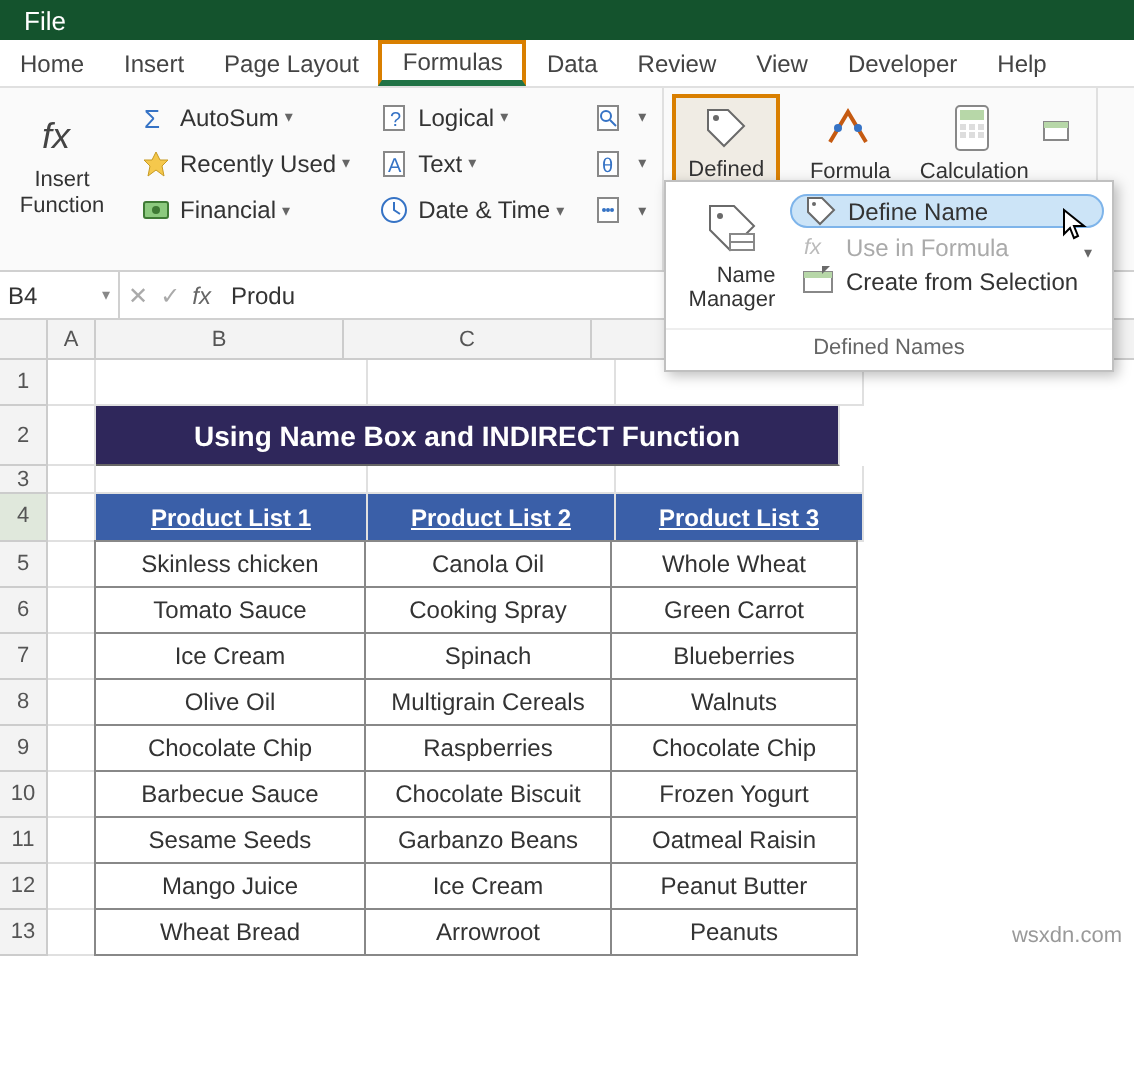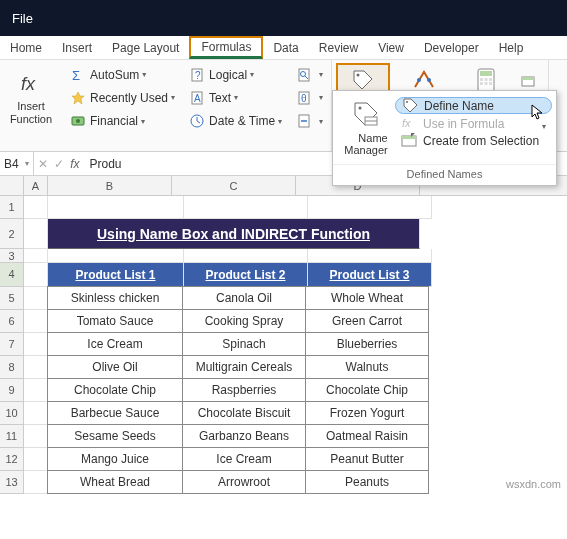--- a/index.html
+++ b/index.html
@@ -1,19 +1,19 @@
 <!DOCTYPE html>
 <html><head>
 <meta charset="utf-8">
 <style>
 * { box-sizing: border-box; margin: 0; padding: 0; font-family: 'Segoe UI', Tahoma, sans-serif; }
 body { background: #fff; font-size: 12px; color: #333; width: 567px; }
 
 
-.titlebar { background: #0f172a; color: #fff; height: 36px; display: flex; align-items: center; padding: 0 12px; }
+.titlebar { background: #14532d; color: #fff; height: 20px; display: flex; align-items: center; padding: 0 12px; }
 .titlebar span { font-size: 13px; }
 
 
 .menu { display: flex; border-bottom: 1px solid #e0e0e0; height: 24px; align-items: stretch; }
 .menu-item { padding: 3px 10px; font-size: 12px; color: #444; cursor: pointer; display: flex; align-items: center; text-align: center; }
 .menu-item.active { border: 2px solid #d97f00; border-bottom: 3px solid #217346; font-weight: 500; }
 
 
 .ribbon { display: flex; border-bottom: 1px solid #d0d0d0; height: 92px; background: #fafafa; }
 .ribbon-group { border-right: 1px solid #e0e0e0; display: flex; flex-direction: column; padding: 3px 4px 0 4px; position: relative; }
@@ -39,41 +39,41 @@
 .drop-big .icon-box { width:30px; height:30px; margin-bottom:3px; }
 .drop-right { flex:1; display:flex; flex-direction:column; padding:2px 0; }
 .drop-item { display:flex; align-items:flex-end; height:17px; padding:0 6px; cursor:pointer; position: relative; border-radius: 10px; }
 .drop-item.hover { background:#cce4f7; border:1px solid #7eb4ea; }
 .drop-item.disabled { color:#aaa; }
 .drop-label-bottom { text-align:center; font-size:11px; color:#666; padding:3px 0 5px 0; border-top:1px solid #eee; }
 .cursor-arrow { position:absolute; right:6px; top:6px; }
 
 
 .formula-bar { display: flex; align-items: center; height: 24px; border-bottom: 1px solid #d0d0d0; }
-.namebox { width: 34px; border-right: 1px solid #d0d0d0; padding: 0 4px; display:flex; align-items:center; justify-content: space-between; height:100%; }
+.namebox { width: 60px; border-right: 1px solid #d0d0d0; padding: 0 4px; display:flex; align-items:center; justify-content: space-between; height:100%; }
 .namebox .nbdrop { font-size:8px; color:#888; }
 .fb-btns { display:flex; align-items:center; padding:0 4px; gap:6px; color:#aaa; }
 .fb-input { flex:1; padding:0 6px; font-size:12px; }
 
 
 .sheet { position: relative; }
 .col-headers { display:flex; height:20px; background:#f3f3f3; border-bottom:1px solid #ccc; }
 .sel-all { width:24px; border-right:1px solid #ccc; background:#f3f3f3; }
 .ch { border-right:1px solid #ccc; text-align:center; font-size:11px; color:#555; line-height:20px; }
 .chA { width:24px; } .chB { width:124px; } .chC { width:124px; } .chD { width:124px; }
 
 .grid-body { }
 .row { display:flex; height:23px; }
 .rh { width:24px; background:#f3f3f3; border-right:1px solid #ccc; border-bottom:1px solid #ccc; text-align:center; font-size:11px; color:#555; line-height:23px; }
 .cell { border-right:1px solid #e0e0e0; border-bottom:1px solid #e0e0e0; line-height:23px; position:relative; }
 .cA { width:24px; } .cB { width:136px; } .cC { width:124px; } .cD { width:124px; }
 
 
 .row2 { height:30px; }
-.title-merged { width:372px; background:#2f275b; color:#fff; font-weight:bold; font-size:14px; text-align:center; line-height:30px; text-decoration: underline; border-bottom:1px solid #666; }
+.title-merged { width:372px; background:#2f275b; color:#fff; font-weight:bold; font-size:14px; text-align:center; line-height:30px; border-bottom:1px solid #666; }
 
 
 .row4 { height:24px; }
 .th-cell { background:#3a5fa8; color:#fff; font-weight:bold; font-size:12px; text-align:center; text-decoration: underline; line-height:24px; }
 
 
 .data-cell { border:1px solid #888; text-align:center; font-size:12px; background:#fff; margin:-1px 0 0 -1px; }
 
 
 .rh.sel { background:#e0e8dc; }

